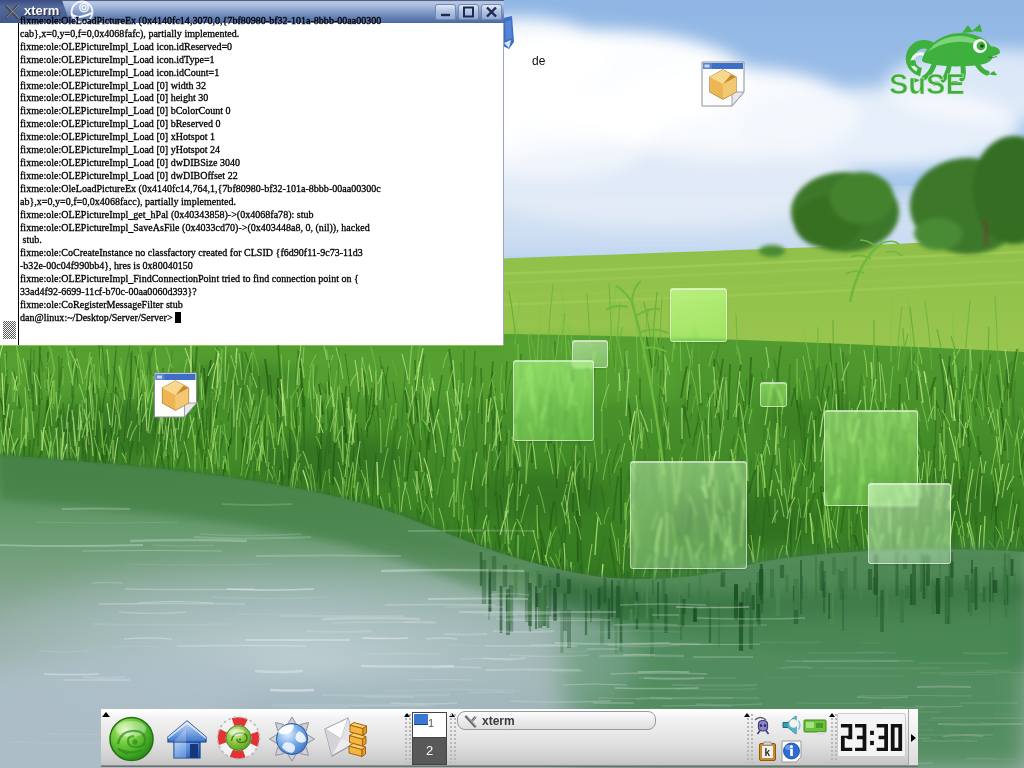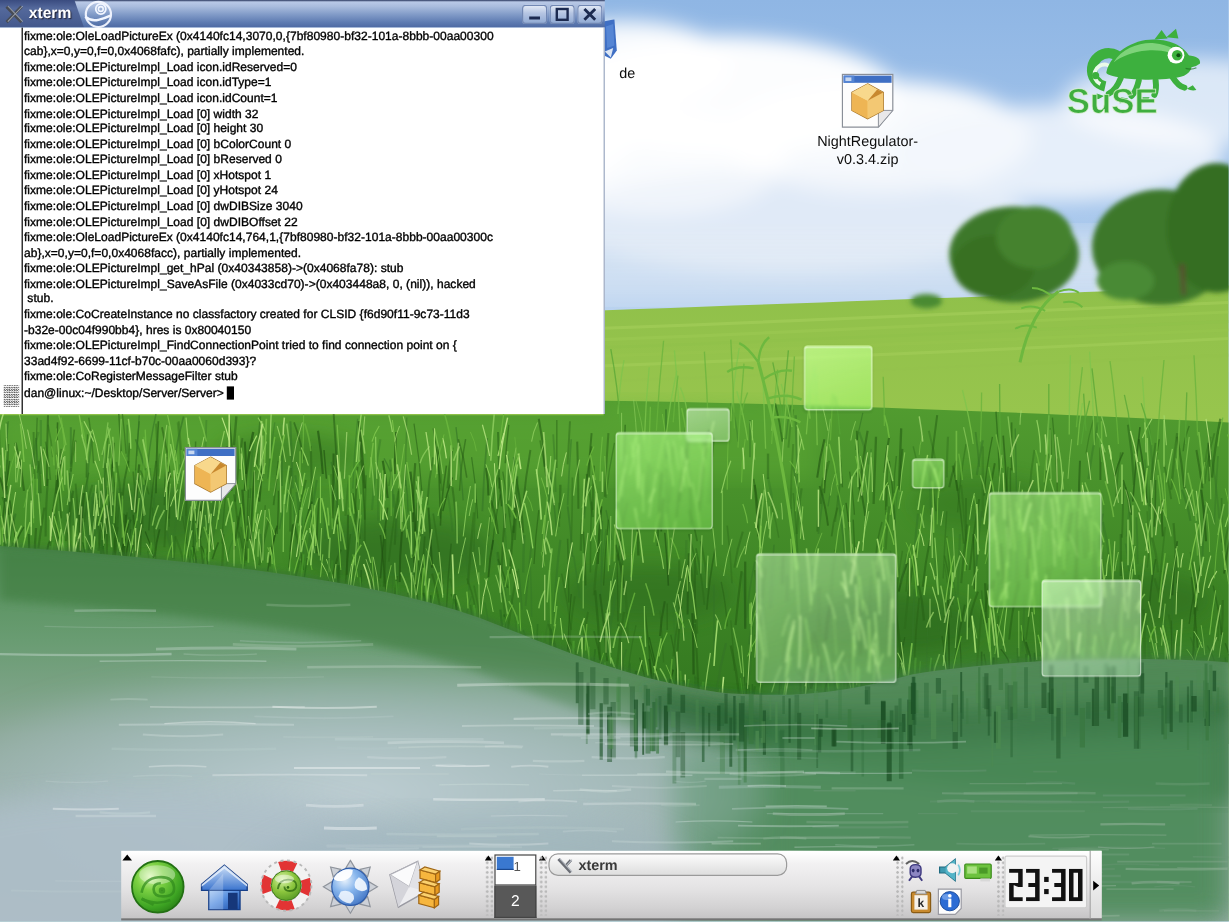--- a/index.html
+++ b/index.html
@@ -13,21 +13,21 @@
 #xtb{position:absolute;left:0;top:0;right:0;height:23px;
  background:linear-gradient(180deg,#25335a 0%,#b9c9e7 7%,#a9bcdd 24%,#7e98c6 55%,#5f7cb2 80%,#4d69a2 100%);}
 #xtab{position:absolute;left:0;top:0;width:70px;height:23px;background:linear-gradient(180deg,#3a4c80,#54699c 30%,#43588c);clip-path:polygon(0 0,62px 0,70px 100%,0 100%)}
 #xtitle{position:absolute;left:24px;top:3px;font-size:13px;font-weight:bold;color:#fff;text-shadow:1px 1px 1px #223}
 .tbtn{position:absolute;top:4px;width:21px;height:16px;border-radius:3px;
  background:linear-gradient(180deg,#e8eef8,#b4c4e2 45%,#8ea8d2);box-shadow:inset 0 0 0 1px #7288b4}
 #xcontent{position:absolute;left:0;top:23px;width:504px;height:322px;background:#fff;border-right:1px solid #9aa7c0}
 #xsbline{position:absolute;left:18px;top:23px;width:1px;height:322px;background:#000}
 #xthumb{position:absolute;left:3px;top:321px;width:13px;height:18px;
  background:repeating-conic-gradient(#555 0% 25%,#fff 0% 50%);background-size:2px 2px}
-#xtext{position:absolute;left:20px;top:25px;font-family:Liberation Sans, sans-serif;font-size:10px;line-height:12.9px;color:#000;white-space:pre;letter-spacing:0.02px;-webkit-text-stroke:0.3px #000}
+#xtext{position:absolute;left:20px;top:15px;font-family:Liberation Serif, serif;font-size:10px;line-height:12.9px;color:#000;white-space:pre;letter-spacing:0.02px;-webkit-text-stroke:0.3px #000}
 .cur{display:inline-block;width:6px;height:11px;background:#000;vertical-align:-2px}
 
 #panel{position:absolute;left:101px;top:709px;width:817px;height:57px;
  background:linear-gradient(180deg,#ffffff 0%,#f2f1f2 18%,#e4e3e4 55%,#d2d1d2 85%,#c6c5c6 100%);
  border-top:1px solid #fff;border-bottom:1px solid #8e8e8e;box-shadow:0 1px 0 #6f6f6f}
 .picon{position:absolute;top:716px}
 .dots{position:absolute;width:7px;height:50px;top:713px;
  background-image:radial-gradient(circle at 2px 2px,#b8b8b8 1px,transparent 1.2px);background-size:4px 4px}
 .parrow{position:absolute;width:0;height:0;border-left:4px solid transparent;border-right:4px solid transparent;border-bottom:5px solid #000}
 #pager1{position:absolute;left:412px;top:712px;width:35px;height:26px;background:#fff;border:1px solid #444}
@@ -2381,22 +2381,20 @@
  <rect x="3.5" y="3.5" width="5" height="3" fill="#c8d8f0"></rect>
  <g>
   <path d="M22,9 L35,16 V31 L22,38 L9,31 V16 Z" fill="#f5c56a" stroke="#a8772c" stroke-width="1.2"></path>
   <path d="M22,9 L35,16 L22,23 L9,16 Z" fill="#fadf9e"></path>
   <path d="M22,23 V38 L9,31 V16 Z" fill="#eeb554"></path>
   <path d="M22,23 L35,16 V31 L22,38 Z" fill="#f3c873"></path>
   <path d="M22,9 L30,13.5 L22,23 L9,16 Z" fill="#f8d88c"></path>
   <path d="M30,13.5 L35,16 L22,23 Z" fill="#c8882e"></path>
  </g>
 </svg>
-<div class="ilabel" style="left:643px;top:111px;width:160px">NightRegulator-
-v0.3.4.zip</div>
 <svg width="45" height="46" style="position:absolute;left:153px;top:372px" viewBox="0 0 44 46">
  <path d="M1,1 H43 V31 L31,45 H1 Z" fill="#fdfdfd" stroke="#8a8f98"></path>
  <path d="M31,45 V31 H43 Z" fill="#e8e8ea" stroke="#8a8f98" stroke-width="0.8"></path>
  <rect x="2" y="2" width="40" height="6" fill="#3f6fc4"></rect>
  <rect x="2" y="2" width="9" height="6" fill="#5585d4"></rect>
  <rect x="3.5" y="3.5" width="5" height="3" fill="#c8d8f0"></rect>
  <g>
   <path d="M22,9 L35,16 V31 L22,38 L9,31 V16 Z" fill="#f5c56a" stroke="#a8772c" stroke-width="1.2"></path>
   <path d="M22,9 L35,16 L22,23 L9,16 Z" fill="#fadf9e"></path>
   <path d="M22,23 V38 L9,31 V16 Z" fill="#eeb554"></path>
@@ -2404,21 +2402,21 @@
   <path d="M22,9 L30,13.5 L22,23 L9,16 Z" fill="#f8d88c"></path>
   <path d="M30,13.5 L35,16 L22,23 Z" fill="#c8882e"></path>
  </g>
 </svg>
 
 <svg width="14" height="36" style="position:absolute;left:503px;top:16px" viewBox="0 0 14 36">
  <path d="M0,2 L9,0 L11,26 L6,33 L0,30 Z" fill="#3f6fc4"></path>
  <path d="M2,6 L8,4 L9,22 L3,24 Z" fill="#5585d4"></path>
  <path d="M1,27 L8,24 L6,32 Z" fill="#dce6f4"></path>
 </svg>
-<div class="ilabel" style="left:516px;top:54px;width:30px;text-align:left">de</div>
+<div class="ilabel" style="left:532px;top:54px;width:30px;text-align:left">de</div>
 
 <div class="tile" style="left:670px;top:288px;width:57px;height:54px;background:linear-gradient(160deg,rgba(190,245,150,0.62),rgba(140,220,100,0.45));backdrop-filter:blur(1.5px) brightness(1.18)"></div>
 <div class="tile" style="left:572px;top:340px;width:36px;height:28px;background:linear-gradient(160deg,rgba(225,240,220,0.5),rgba(190,215,185,0.35));backdrop-filter:blur(1px) brightness(1.12)"></div>
 <div class="tile" style="left:513px;top:360px;width:81px;height:81px;background:linear-gradient(160deg,rgba(175,240,140,0.55),rgba(130,210,95,0.4));backdrop-filter:blur(1.5px) brightness(1.15)"></div>
 <div class="tile" style="left:760px;top:382px;width:27px;height:25px;background:linear-gradient(160deg,rgba(170,235,130,0.55),rgba(130,205,95,0.4));backdrop-filter:blur(1px) brightness(1.12)"></div>
 <div class="tile" style="left:824px;top:410px;width:94px;height:96px;background:linear-gradient(160deg,rgba(185,240,150,0.5),rgba(140,215,105,0.38));backdrop-filter:blur(1.5px) brightness(1.15)"></div>
 <div class="tile" style="left:630px;top:461px;width:117px;height:108px;background:linear-gradient(160deg,rgba(210,230,205,0.42),rgba(165,195,160,0.32));backdrop-filter:blur(1.5px) brightness(1.18)"></div>
 <div class="tile" style="left:868px;top:483px;width:83px;height:81px;background:linear-gradient(160deg,rgba(225,240,222,0.5),rgba(185,210,182,0.35));backdrop-filter:blur(1.5px) brightness(1.2)"></div>
 
 <div id="xw">

